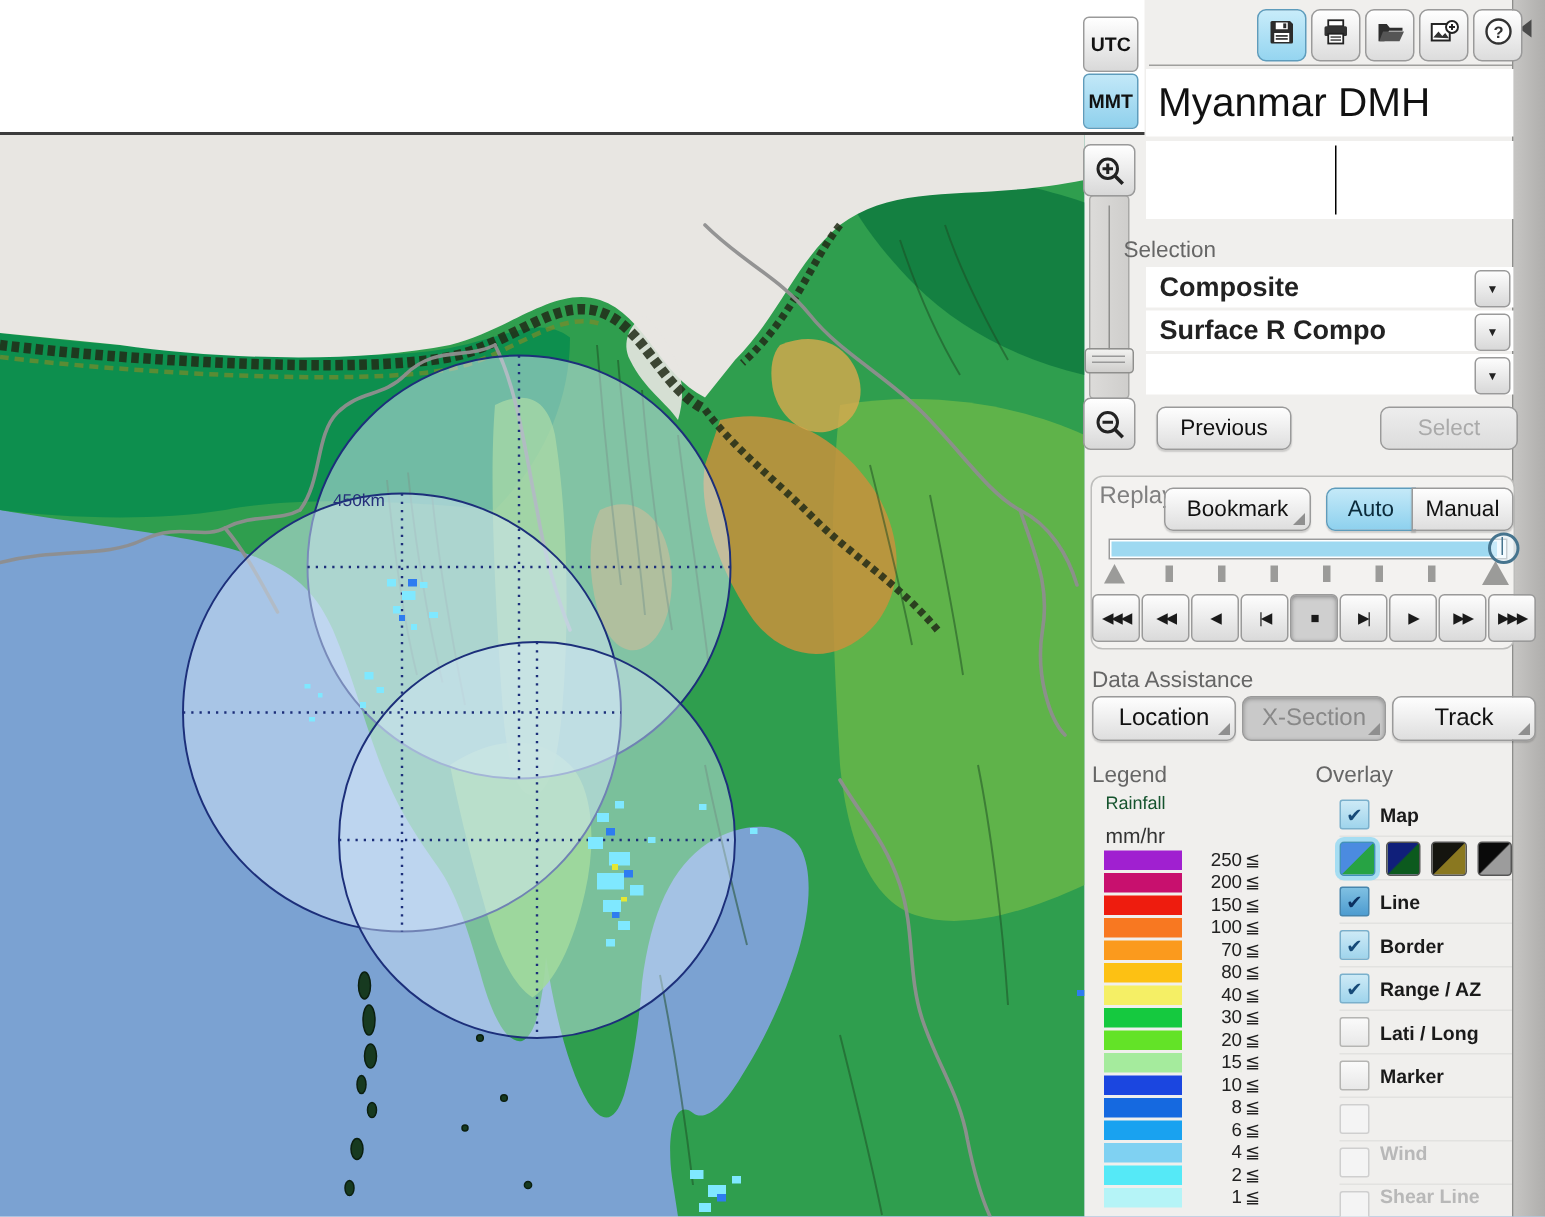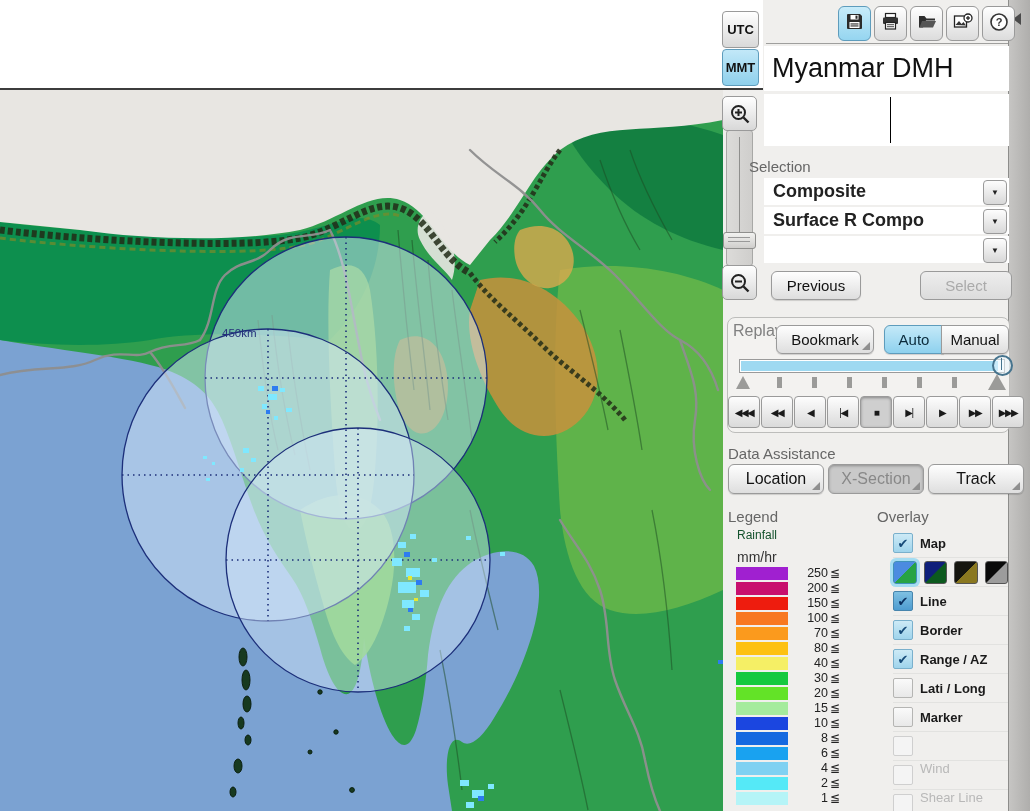--- a/index.html
+++ b/index.html
@@ -79,21 +79,21 @@
   .lg-val{position:absolute;left:56px;top:0px;width:36px;text-align:right;font-size:12.5px;color:#222;}
   .lg-leq{position:absolute;left:94px;top:0px;font-size:12px;color:#222;}
 
   
   #overlay-list{left:893px;top:529px;width:115px;}
   .ov-row{height:28px;border-bottom:1px solid #e2e2e0;display:flex;align-items:center;gap:7px;cursor:pointer;}
   .ov-check{width:18px;height:18px;border:1px solid #b5b5b3;border-radius:2px;background:linear-gradient(#fafafa,#e8e8e8);display:flex;align-items:center;justify-content:center;font-size:13px;color:#164a78;flex:0 0 auto;}
   .ov-check.checked{background:linear-gradient(#cdeaf6,#9fd4ec);border-color:#7ab0cc;}
   .ov-check.dark{background:linear-gradient(#7fc0e2,#4e9cd0);border-color:#4785ad;color:#0b3060;}
   .ov-label{font-size:13px;font-weight:600;color:#1a1a1a;white-space:nowrap;}
-  .ov-row.disabled .ov-label{color:#b8b8b8;font-weight:400;margin-top:44px;}
+  .ov-row.disabled .ov-label{color:#b8b8b8;font-weight:700;margin-top:44px;}
   .ov-row.disabled .ov-check{background:#f4f4f4;border-color:#cfcfcf;}
   #ov-swatches{height:28px;border-bottom:1px solid #e2e2e0;display:flex;align-items:center;gap:7px;}
   .map-swatch{width:25px;height:21px;border:1px solid #555;border-radius:3px;cursor:pointer;}
   .map-swatch.sel{box-shadow:0 0 0 3px #a5ddf2;border-color:#3f92ba;}
 
   
   #map{left:0;top:90px;width:723px;height:580px;}
   
   .zoom-btn{left:722px;width:33px;height:33px;border:1px solid #9a9a9a;border-radius:5px;background:linear-gradient(#ffffff,#d8d8d8);display:flex;align-items:center;justify-content:center;cursor:pointer;z-index:4;}
   #zoom-in-btn{top:96px;}

